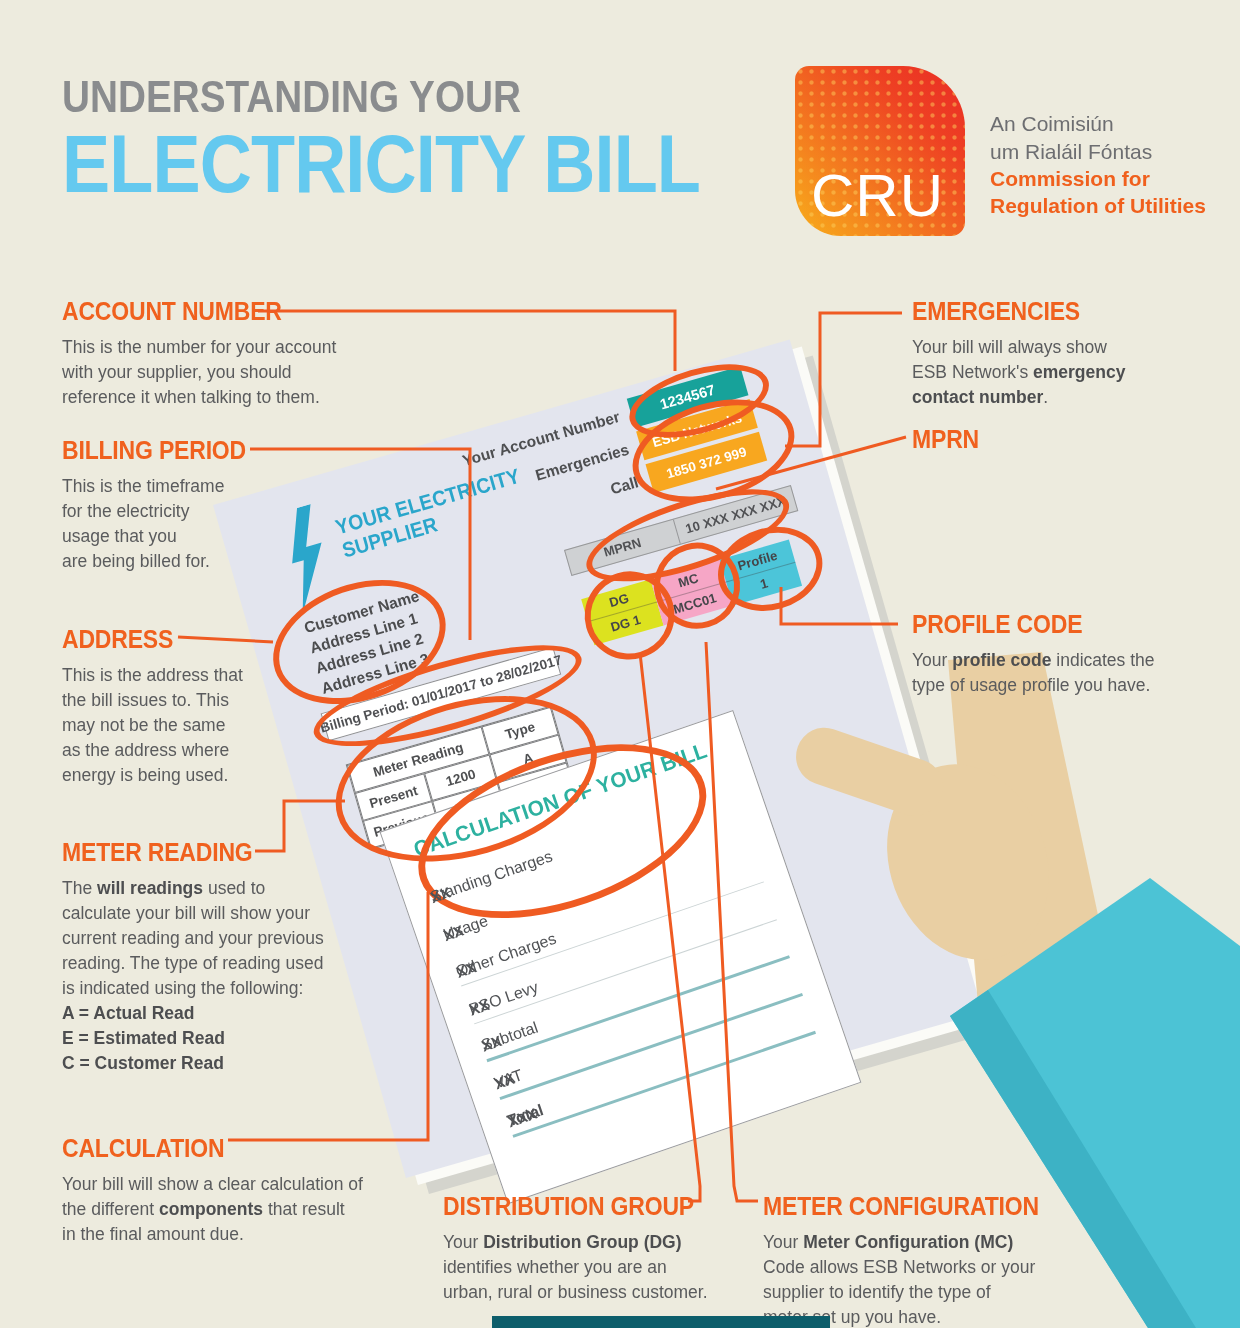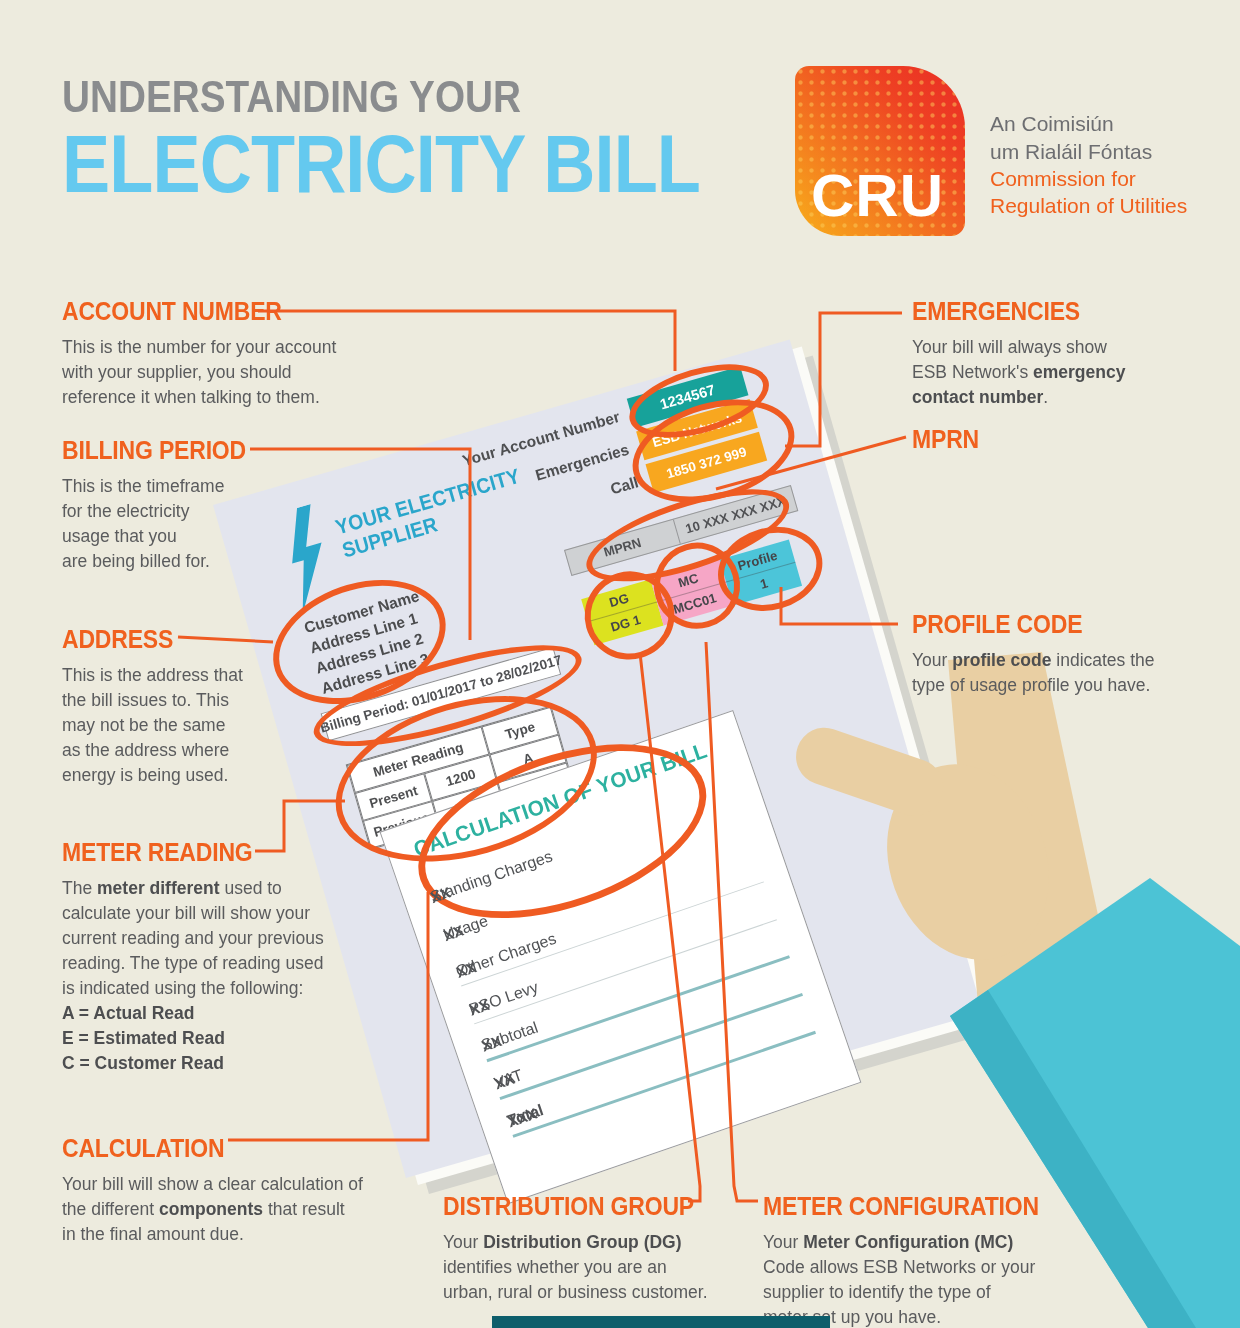--- a/index.html
+++ b/index.html
@@ -10,23 +10,23 @@
   .title{position:absolute;left:62px;top:74px;}
   .title-l1{font-size:44px;font-weight:700;color:#8a8c8e;letter-spacing:0;transform:scaleX(.88);transform-origin:left top;line-height:1.05;white-space:nowrap;}
   .title-l2{font-size:82px;font-weight:700;color:#64c9ef;letter-spacing:-1px;transform:scaleX(.88);transform-origin:left top;line-height:1.02;margin-top:2px;white-space:nowrap;}
 
   .logo-box{position:absolute;left:795px;top:66px;width:170px;height:170px;
     background:linear-gradient(45deg,#f7a21c 8%,#ee4023 72%,#e92c25 100%);
     border-radius:14px 62px 14px 46px;}
   .logo-box::after{content:"";position:absolute;inset:0;border-radius:inherit;
     background-image:radial-gradient(rgba(252,205,90,.5) 1.6px,transparent 2.6px);
     background-size:11px 11px;}
-  .logo-cru{position:absolute;left:16px;bottom:6px;color:#fff;font-size:60px;font-weight:700;letter-spacing:1px;z-index:2;}
+  .logo-cru{position:absolute;left:16px;bottom:6px;color:#fff;font-size:60px;font-weight:400;letter-spacing:1px;z-index:2;}
   .logo-irish{position:absolute;left:990px;top:110px;font-size:21px;color:#6d6e71;line-height:1.32;white-space:pre-line;}
-  .logo-english{position:absolute;left:990px;top:166px;font-size:21px;font-weight:400;color:#f0601d;line-height:1.28;white-space:pre-line;}
+  .logo-english{position:absolute;left:990px;top:166px;font-size:21px;font-weight:700;color:#f0601d;line-height:1.28;white-space:pre-line;}
 
   
   .section{position:absolute;z-index:5;}
   .section h3{margin:0 0 9px 0;font-size:25px;font-weight:800;color:#f0611e;letter-spacing:-.2px;transform:scaleX(.92);transform-origin:left top;white-space:nowrap;}
   .section p{margin:0;font-size:17.5px;color:#5a5b5d;line-height:1.43;white-space:pre-line;}
   .section p b{color:#4d4e50;}
 
   .sec-account{left:62px;top:297px;width:320px;}
   .sec-billing{left:62px;top:436px;width:220px;}
   .sec-address{left:62px;top:625px;width:260px;}
@@ -267,21 +267,21 @@
   <div class="section sec-address">
     <h3>ADDRESS</h3>
     <p><span>This is the address that
 the bill issues to. This
 may not be the same
 as the address where
 energy is being used.</span></p>
   </div>
   <div class="section sec-meter">
     <h3>METER READING</h3>
-    <p><span>The </span><b>meter different</b><span> used to
+    <p><span>The </span><b>will readings</b><span> used to
 calculate your bill will show your
 current reading and your previous
 reading. The type of reading used
 is indicated using the following:
 </span><b>A = Actual Read
 E = Estimated Read
 C = Customer Read</b></p>
   </div>
   <div class="section sec-calc">
     <h3>CALCULATION</h3>

